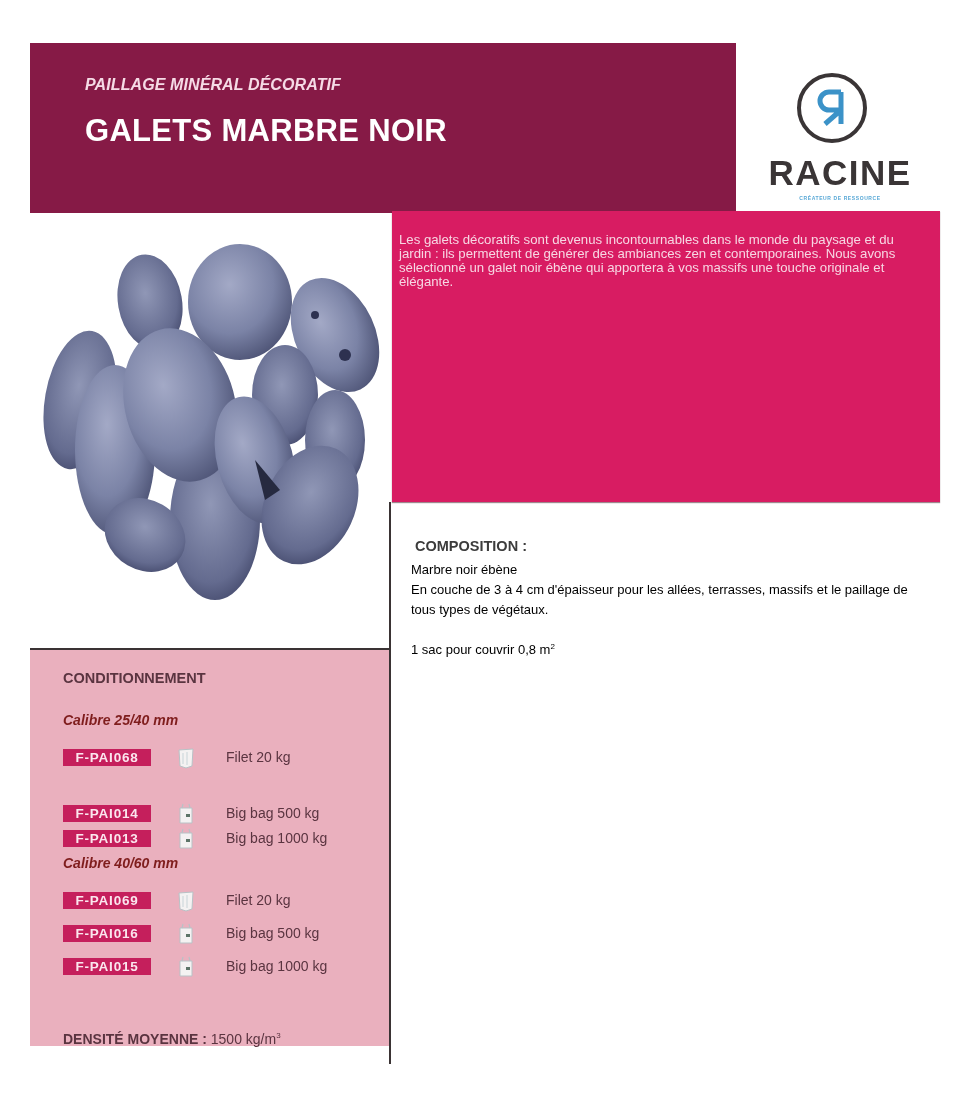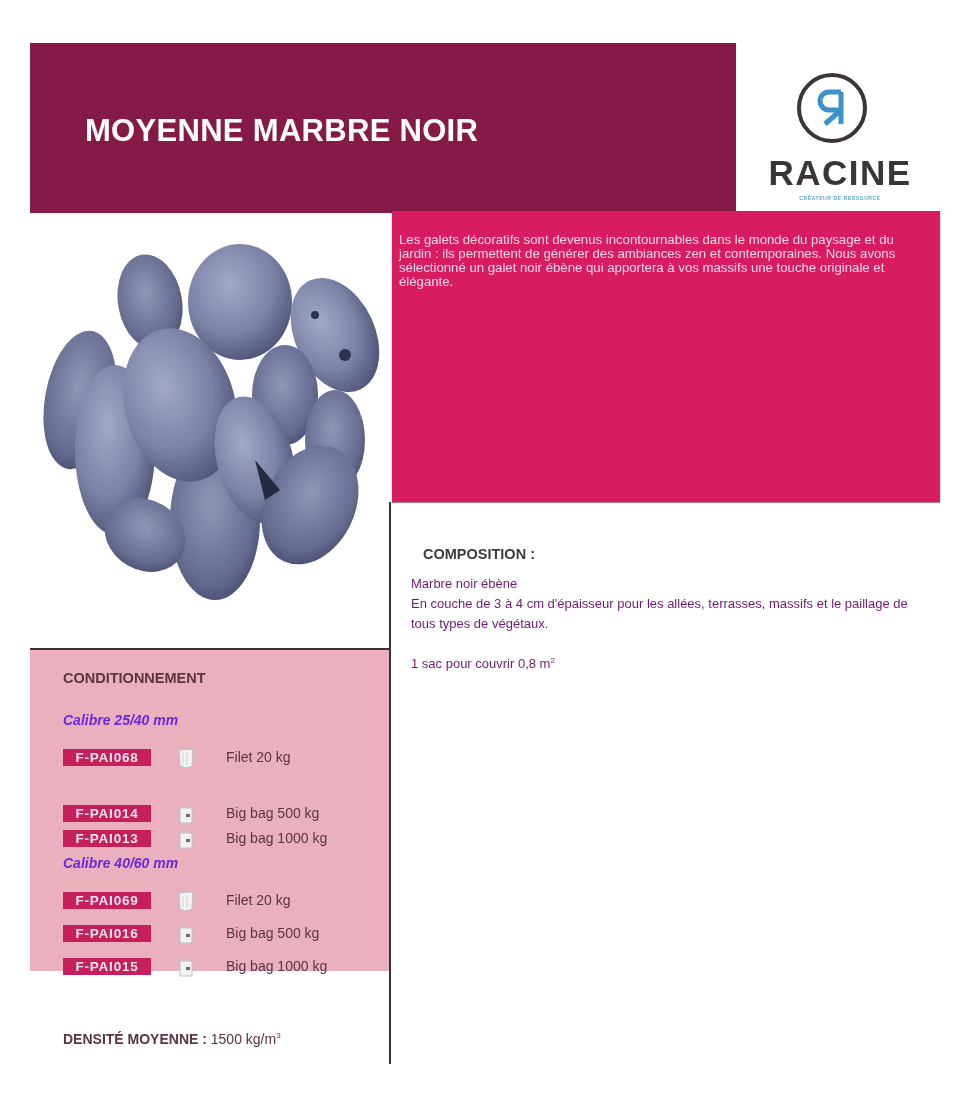--- a/index.html
+++ b/index.html
@@ -54,34 +54,34 @@
     left: 7px; top: 22px; width: 515px;
     color: #f7d7e3; font-size: 13.2px; line-height: 14px;
   }
 
   
   .vline { background: #3a3334; width: 2px; }
 
   
   .info { left: 411px; top: 534px; width: 520px; color: #444; }
   .info h3 {
-    margin: 12px; font-size: 14.5px; font-weight: bold; color: #3c3c3c;
-  }
-  .info p { margin: 0; font-size: 13px; line-height: 20px; color: #701a75; }
+    margin: 4px; font-size: 14.5px; font-weight: bold; color: #3c3c3c;
+  }
+  .info p { margin: 0; font-size: 13px; line-height: 20px; color: #000000; }
 
   
   .cond {
-    left: 30px; top: 648px; width: 359px; height: 323px;
+    left: 30px; top: 648px; width: 359px; height: 398px;
     background: #eab0be; border-top: 2px solid #3a3334; box-sizing: border-box;
   }
   .cond-title {
     left: 33px; top: 20px; font-size: 14.5px; font-weight: bold; color: #5a3440;
   }
   .cal-title {
-    left: 33px; font-size: 14px; font-weight: bold; font-style: italic; color: #6d28d9;
+    left: 33px; font-size: 14px; font-weight: bold; font-style: italic; color: #7f1d1d;
   }
   .row { left: 33px; height: 20px; width: 300px; }
   .code {
     position: absolute; left: 0; top: 0; width: 88px; height: 17px;
     background: #c51f5c; color: #fbe6ee; font-size: 13.5px; font-weight: bold;
     letter-spacing: 0.8px; text-align: center; line-height: 17px;
   }
   .bag-icon { position: absolute; left: 113px; top: -2px; width: 20px; height: 22px; }
   .pack-label {
     position: absolute; left: 163px; top: 0; font-size: 14px; color: #5a3440;
@@ -89,21 +89,22 @@
   .density {
     left: 33px; top: 381px; font-size: 14px; color: #5a3440;
   }
   .density b { font-weight: bold; }
   sup { font-size: 8px; vertical-align: super; line-height: 0; }
 </style>
 </head>
 <body>
 
 <div class="abs header">
-  <div class="abs title">MOYENNE MARBRE NOIR</div>
+  <div class="abs kicker">PAILLAGE MINÉRAL DÉCORATIF</div>
+  <div class="abs title">GALETS MARBRE NOIR</div>
 </div>
 
 <div class="abs logo">
   <div class="abs logo-ring"></div>
   <div class="abs logo-r">
     <svg width="30" height="40" viewBox="0 0 30 40">
       <path d="M24 4 H12 A9 9 0 0 0 12 22 H24 M24 4 V36 M24 22 L8 36" fill="none" stroke="#3b92c8" stroke-width="5" stroke-linejoin="round"></path>
     </svg>
   </div>
   <div class="abs logo-name">RACINE</div>

